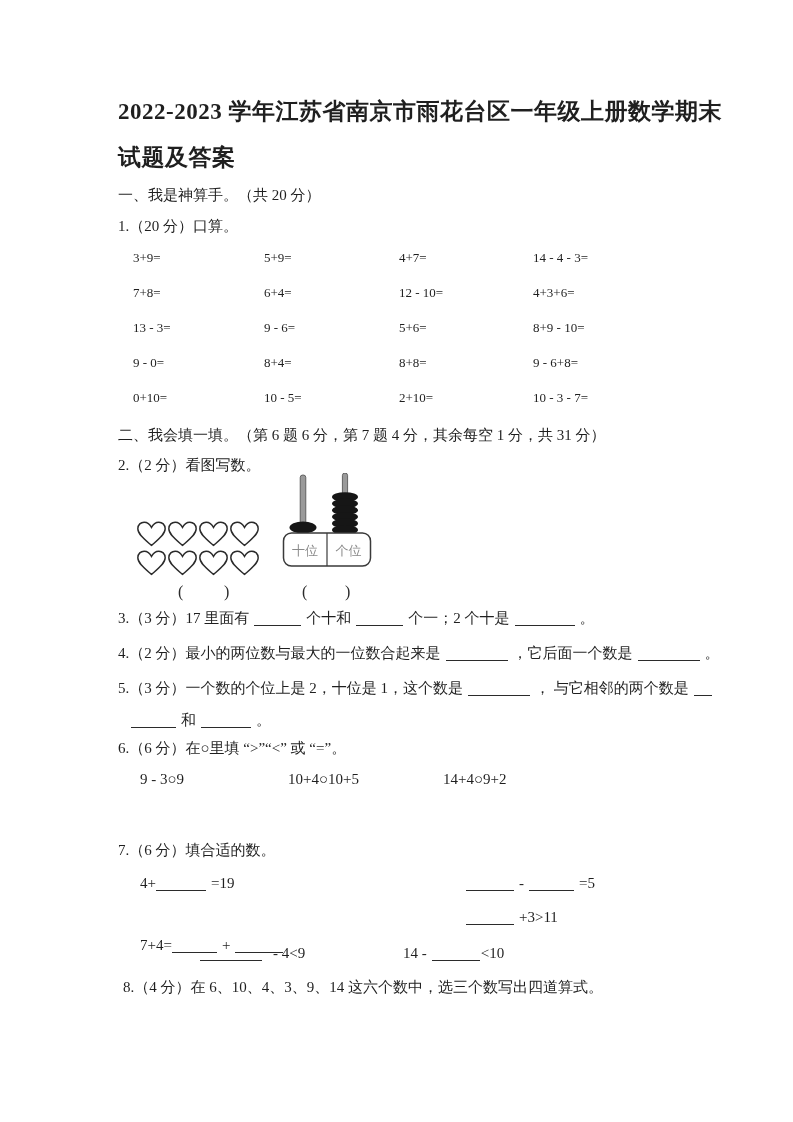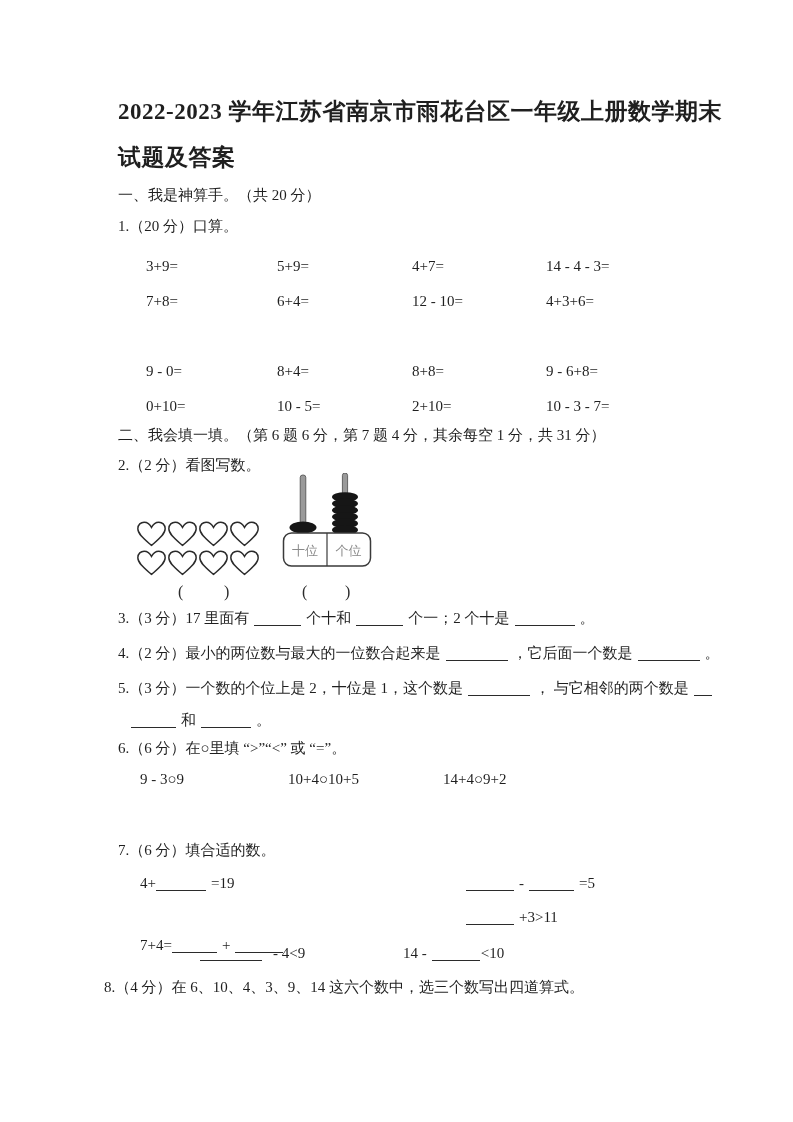--- a/index.html
+++ b/index.html
@@ -18,24 +18,23 @@
   .blank {
     display:inline-block;
     border-bottom:1.5px solid #2b2b2b;
     height:14px;
     vertical-align:-3px;
     margin:0 5px;
   }
   .w18{width:18px;} .w45{width:45px;} .w47{width:47px;} .w48{width:48px;}
   .w50{width:50px;} .w60{width:60px;} .w62{width:62px;}
   .q1row {
-    position:absolute; left:146px;
+    position:absolute; left:133px;
     display:grid; grid-template-columns:131px 135px 134px auto;
-    font-size:15px;
-    margin-top:8px;
+    font-size:13px;
   }
   .q6row-a {
     position:absolute; left:140px;
     display:grid; grid-template-columns:148px 155px auto;
     font-size:15px;
   }
   .q6row-b {
     position:absolute; left:140px;
     display:grid; grid-template-columns:165px 140px auto;
     font-size:15px;
@@ -59,20 +58,26 @@
     <span>3+9=</span>
     <span>5+9=</span>
     <span>4+7=</span>
     <span>14 - 4 - 3=</span>
   </div>
   <div class="q1row" style="top:285px;">
     <span>7+8=</span>
     <span>6+4=</span>
     <span>12 - 10=</span>
     <span>4+3+6=</span>
+  </div>
+  <div class="q1row" style="top:320px;">
+    <span>13 - 3=</span>
+    <span>9 - 6=</span>
+    <span>5+6=</span>
+    <span>8+9 - 10=</span>
   </div>
   <div class="q1row" style="top:355px;">
     <span>9 - 0=</span>
     <span>8+4=</span>
     <span>8+8=</span>
     <span>9 - 6+8=</span>
   </div>
   <div class="q1row" style="top:390px;">
     <span>0+10=</span>
     <span>10 - 5=</span>
@@ -173,15 +178,15 @@
     <span class="blank w48" style="margin-left:0;"></span><span>+3&gt;11</span>
   </div>
 
   <div class="abs t" style="left:200px; top:944px;">
     <span class="blank w62" style="margin-left:0;"></span><span class="gap6">- 4&lt;9</span>
   </div>
   <div class="abs t" style="left:403px; top:944px;">
     <span>14 -</span><span class="blank w48"></span><span style="margin-left:-4px;text-align:center;">&lt;10</span>
   </div>
 
-  <div class="abs t" style="left:104px; top:978px;">8.（4 分）在 6、10、4、3、9、14 这六个数中，选三个数写出四道算式。</div>
+  <div class="abs t" style="left:123px; top:978px;">8.（4 分）在 6、10、4、3、9、14 这六个数中，选三个数写出四道算式。</div>
 
 </div>
 
 </body></html>

